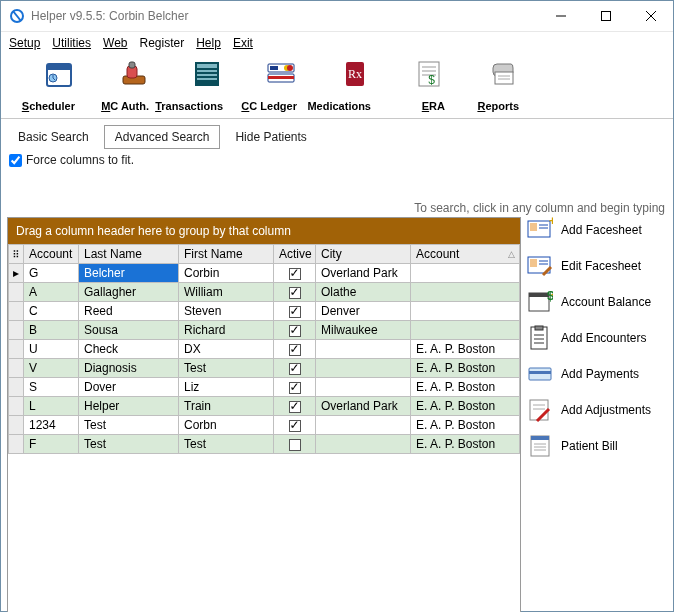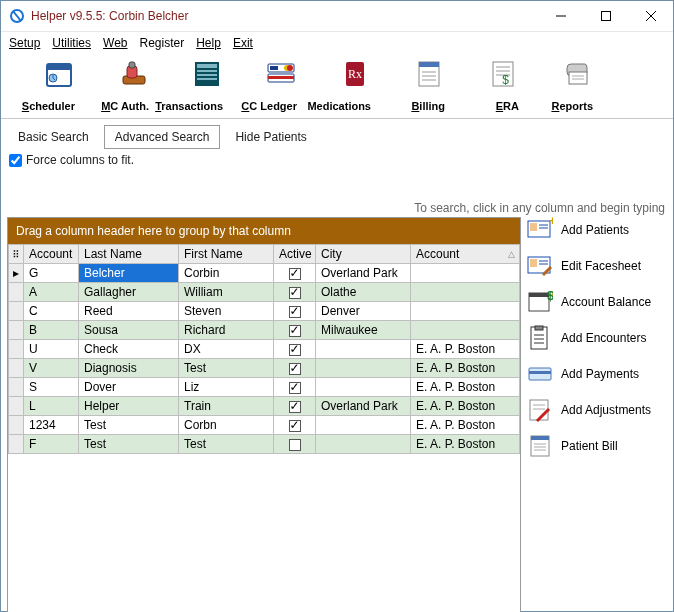--- a/index.html
+++ b/index.html
@@ -27,21 +27,21 @@
     display: flex;
     align-items: center;
     padding: 0 0 0 8px;
     background: #fff;
     border-bottom: 1px solid #e8e8e8;
   }
   .titlebar .app-icon svg { display:block; }
   .titlebar .title-text {
     margin-left: 6px;
     font-size: 12px;
-    color: #7f1d1d;
+    color: #737373;
     flex: 0 0 auto;
   }
   .titlebar .spacer { flex: 1; }
   .win-controls { display: flex; height: 100%; }
   .win-btn {
     width: 45px;
     display: flex;
     align-items: center;
     justify-content: center;
     font-size: 14px;
@@ -329,32 +329,20 @@
         <div class="label"><span class="mn">C</span>C Ledger</div>
       </div>
       <div class="tool-btn">
         <div class="tool-icon">
           <svg width="32" height="32">
             <rect x="7" y="4" width="18" height="24" rx="2" fill="#a3172b"></rect>
             <text x="16" y="20" font-size="12" fill="#fff" text-anchor="middle" font-family="serif">Rx</text>
           </svg>
         </div>
         <div class="label">Medications</div>
-      </div>
-      <div class="tool-btn">
-        <div class="tool-icon">
-          <svg width="32" height="32">
-            <rect x="6" y="4" width="20" height="24" fill="#fff" stroke="#888"></rect>
-            <rect x="6" y="4" width="20" height="5" fill="#4a76b8"></rect>
-            <line x1="9" y1="14" x2="23" y2="14" stroke="#999"></line>
-            <line x1="9" y1="18" x2="23" y2="18" stroke="#999"></line>
-            <line x1="9" y1="22" x2="23" y2="22" stroke="#999"></line>
-          </svg>
-        </div>
-        <div class="label"><span class="mn">B</span>illing</div>
       </div>
       <div class="tool-btn">
         <div class="tool-icon">
           <svg width="32" height="32">
             <rect x="6" y="4" width="20" height="24" fill="#fff" stroke="#888"></rect>
             <line x1="9" y1="9" x2="23" y2="9" stroke="#999"></line>
             <line x1="9" y1="13" x2="23" y2="13" stroke="#999"></line>
             <line x1="9" y1="17" x2="23" y2="17" stroke="#999"></line>
             <text x="22" y="26" font-size="12" fill="#1a7a2b" text-anchor="end">$</text>
           </svg>
@@ -511,21 +499,21 @@
         <div class="action-btn">
           <div class="action-icon">
             <svg width="26" height="26">
               <rect x="1" y="4" width="22" height="16" fill="#fff" stroke="#1a4cb0"></rect>
               <rect x="3" y="6" width="7" height="8" fill="#f2c48d"></rect>
               <line x1="12" y1="8" x2="21" y2="8" stroke="#1a4cb0"></line>
               <line x1="12" y1="11" x2="21" y2="11" stroke="#1a4cb0"></line>
               <text x="22" y="8" font-size="12" fill="#d4a000" font-weight="bold">+</text>
             </svg>
           </div>
-          <span>Add Patients</span>
+          <span>Add Facesheet</span>
         </div>
         <div class="action-btn">
           <div class="action-icon">
             <svg width="26" height="26">
               <rect x="1" y="4" width="22" height="16" fill="#fff" stroke="#1a4cb0"></rect>
               <rect x="3" y="6" width="7" height="8" fill="#f2c48d"></rect>
               <line x1="12" y1="8" x2="21" y2="8" stroke="#1a4cb0"></line>
               <line x1="12" y1="11" x2="21" y2="11" stroke="#1a4cb0"></line>
               <line x1="16" y1="22" x2="24" y2="14" stroke="#b5651d" stroke-width="3"></line>
             </svg>

